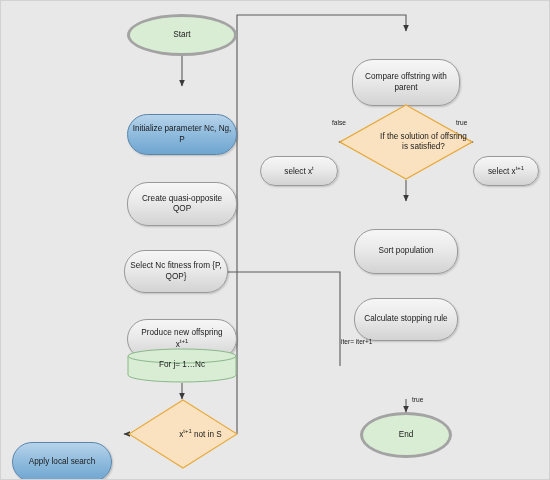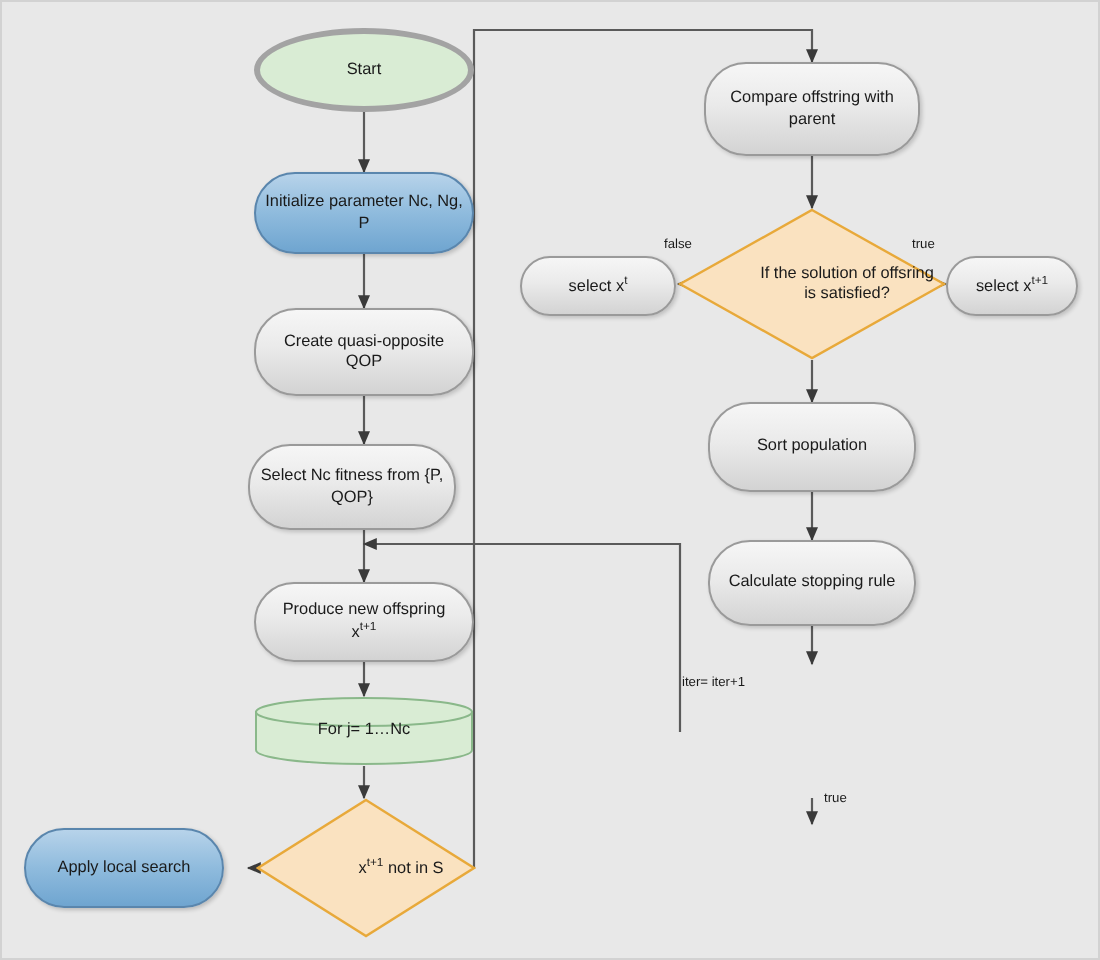--- a/index.html
+++ b/index.html
@@ -18,20 +18,21 @@
   .node{position:absolute;box-sizing:border-box;display:flex;align-items:center;
         justify-content:center;text-align:center;color:#1a1a1a;line-height:1.25;}
   .node .lbl{display:block;padding:0 4px;}
 
   
   .proc{
     border-radius:21px;border:1px solid #9a9a9a;
     background:linear-gradient(to bottom,#f6f6f6 0%,#eaeaea 45%,#d3d3d3 100%);
     box-shadow:1px 1px 2px rgba(0,0,0,.18);
     font-size:8.2px;
+    margin-top:28px;
   }
   
   .proc.blue{
     border:1px solid #5a86ad;
     background:linear-gradient(to bottom,#b7d3ea 0%,#8fbbdd 50%,#6fa5d0 100%);
     box-shadow:1px 1px 2px rgba(0,0,0,.2);
   }
   
   .term{
     border-radius:50%;border:3px solid #a3a3a3;
@@ -172,19 +173,22 @@
 
   <div class="node proc" style="left:354px;top:201px;width:104px;height:45px;">
     <span class="lbl">Sort population</span>
   </div>
 
   <div class="node proc" style="left:354px;top:270px;width:104px;height:43px;">
     <span class="lbl">Calculate stopping rule</span>
   </div>
 
 
+  <div class="node term" style="left:360px;top:412px;width:92px;height:46px;">
+    <span class="lbl">End</span>
+  </div>
 
   <div class="edge-label" style="left:332px;top:119px;">false</div>
   <div class="edge-label" style="left:456px;top:119px;">true</div>
   <div class="edge-label" style="left:341px;top:338px;">iter= iter+1</div>
   <div class="edge-label" style="left:412px;top:396px;">true</div>
 
 </div>
 
 </body></html>

